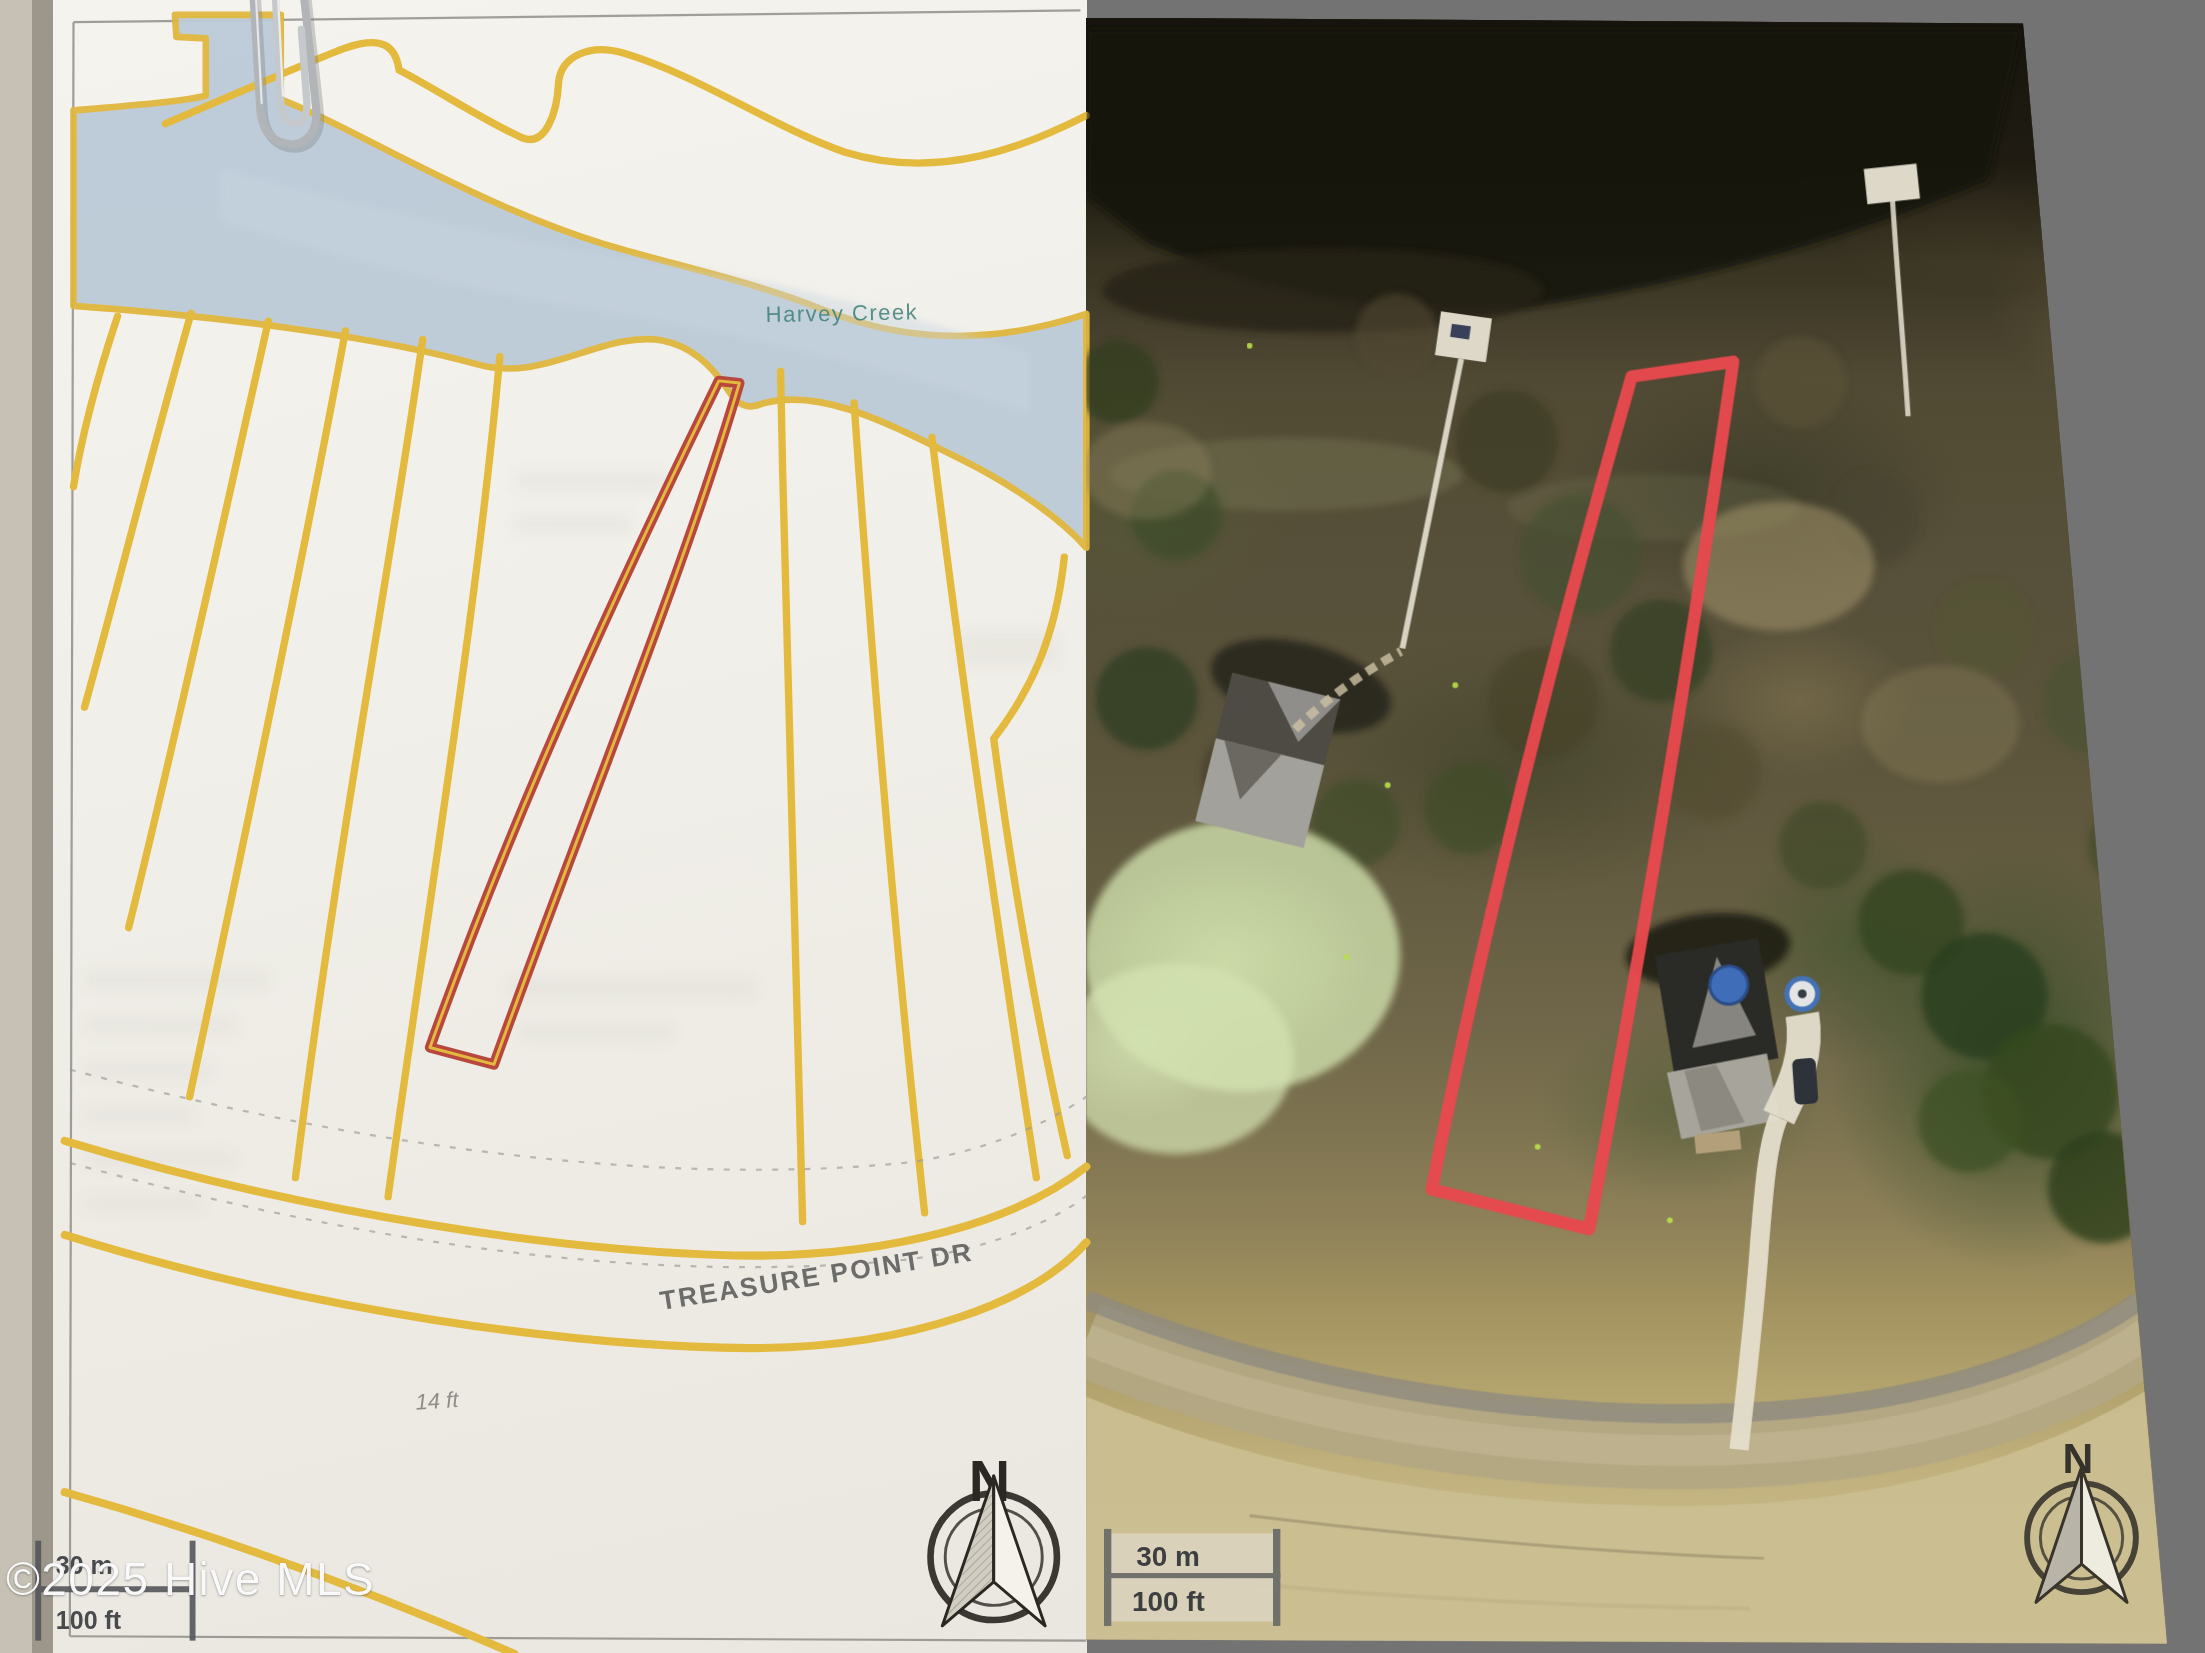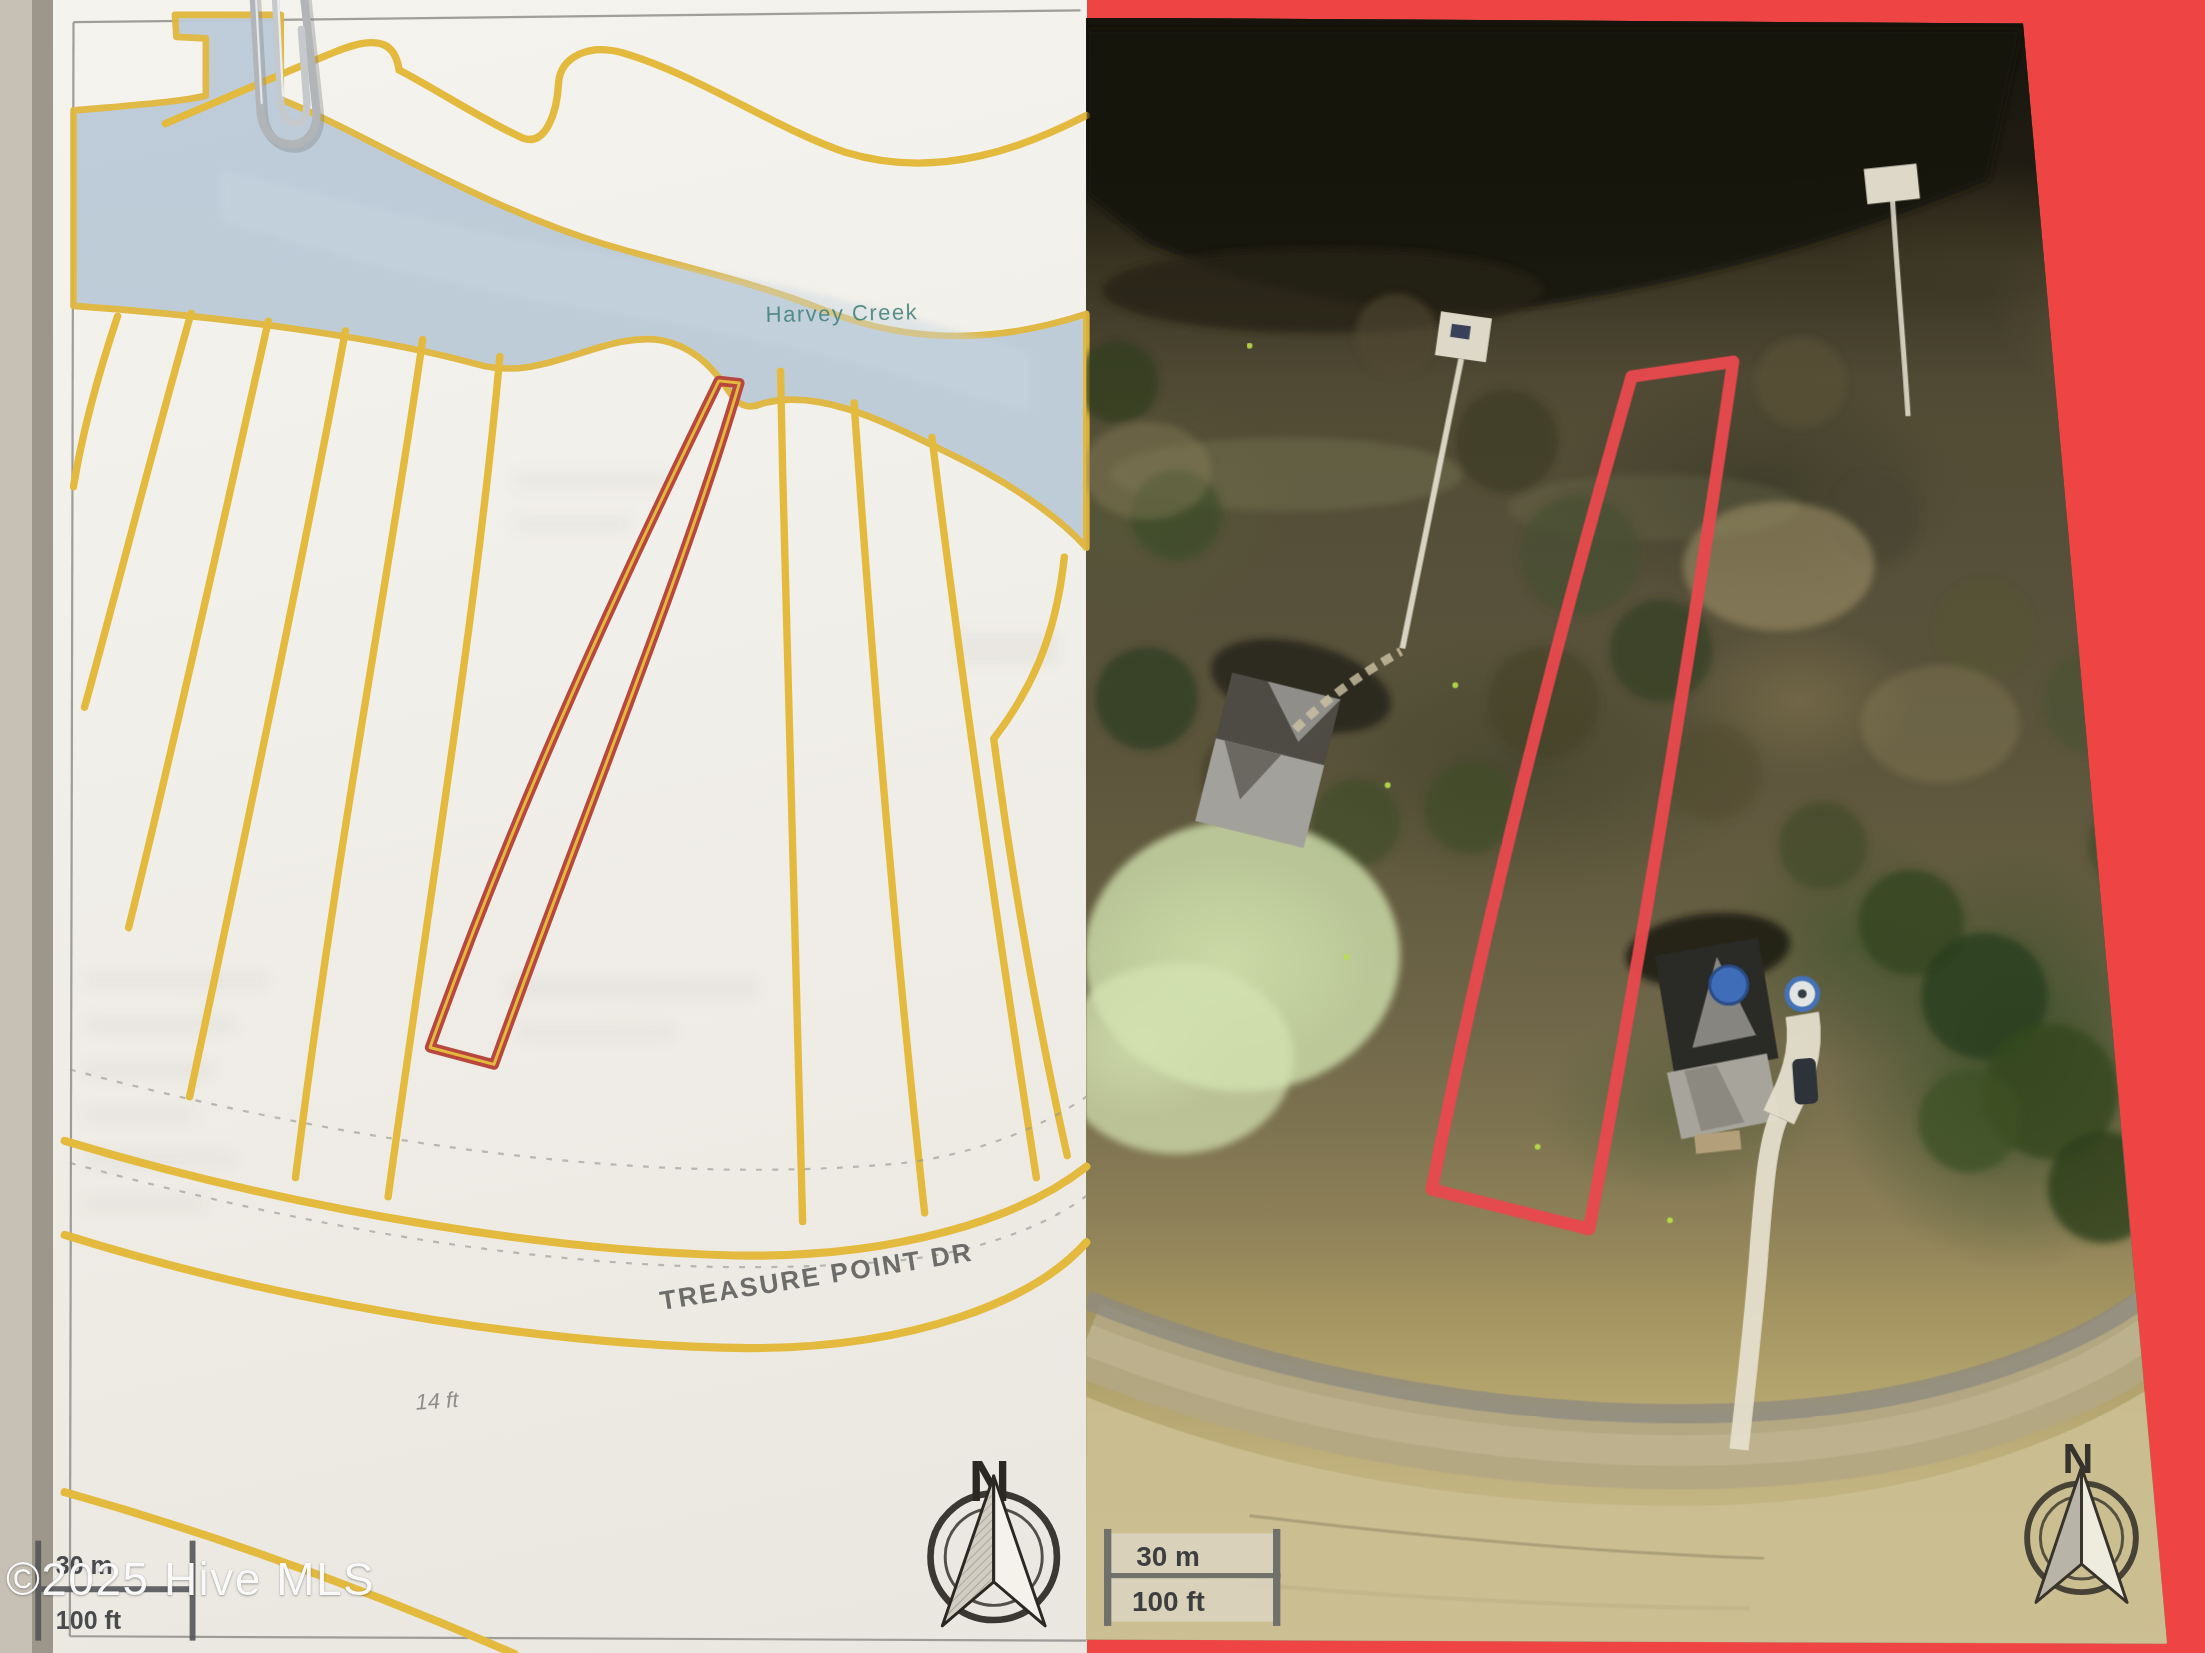--- a/index.html
+++ b/index.html
@@ -1,16 +1,16 @@
 <!DOCTYPE html>
 <html style="font-size:11.8px"><head>
 <meta charset="utf-8">
 <style>
   html,body{margin:0;padding:0;background:#cfccc5;font-family:"Liberation Sans",sans-serif;}
-  .stage{position:relative;width:2205px;height:1654px;overflow:hidden;background:#ef4444;}
+  .stage{position:relative;width:2205px;height:1654px;overflow:hidden;background:#737373;}
   
   .backing-strip{position:absolute;left:0;top:0;width:53px;height:1654px;
     background:linear-gradient(90deg,#c7c1b5 0 32px,#9d968a 32px 100%);}
   
   .plat-paper{position:absolute;left:53px;top:0;width:1034px;height:1654px;
     background:linear-gradient(168deg,#f5f3ed 0%,#f1efe9 40%,#eae7e0 100%);}
   
   .aerial-bg{position:absolute;left:1086px;top:17.6px;width:1081px;height:1626px;
     clip-path:polygon(0px 0px,937px 5.9px,1081px 1626px,0px 1622px);
     background-color:#57503a;

